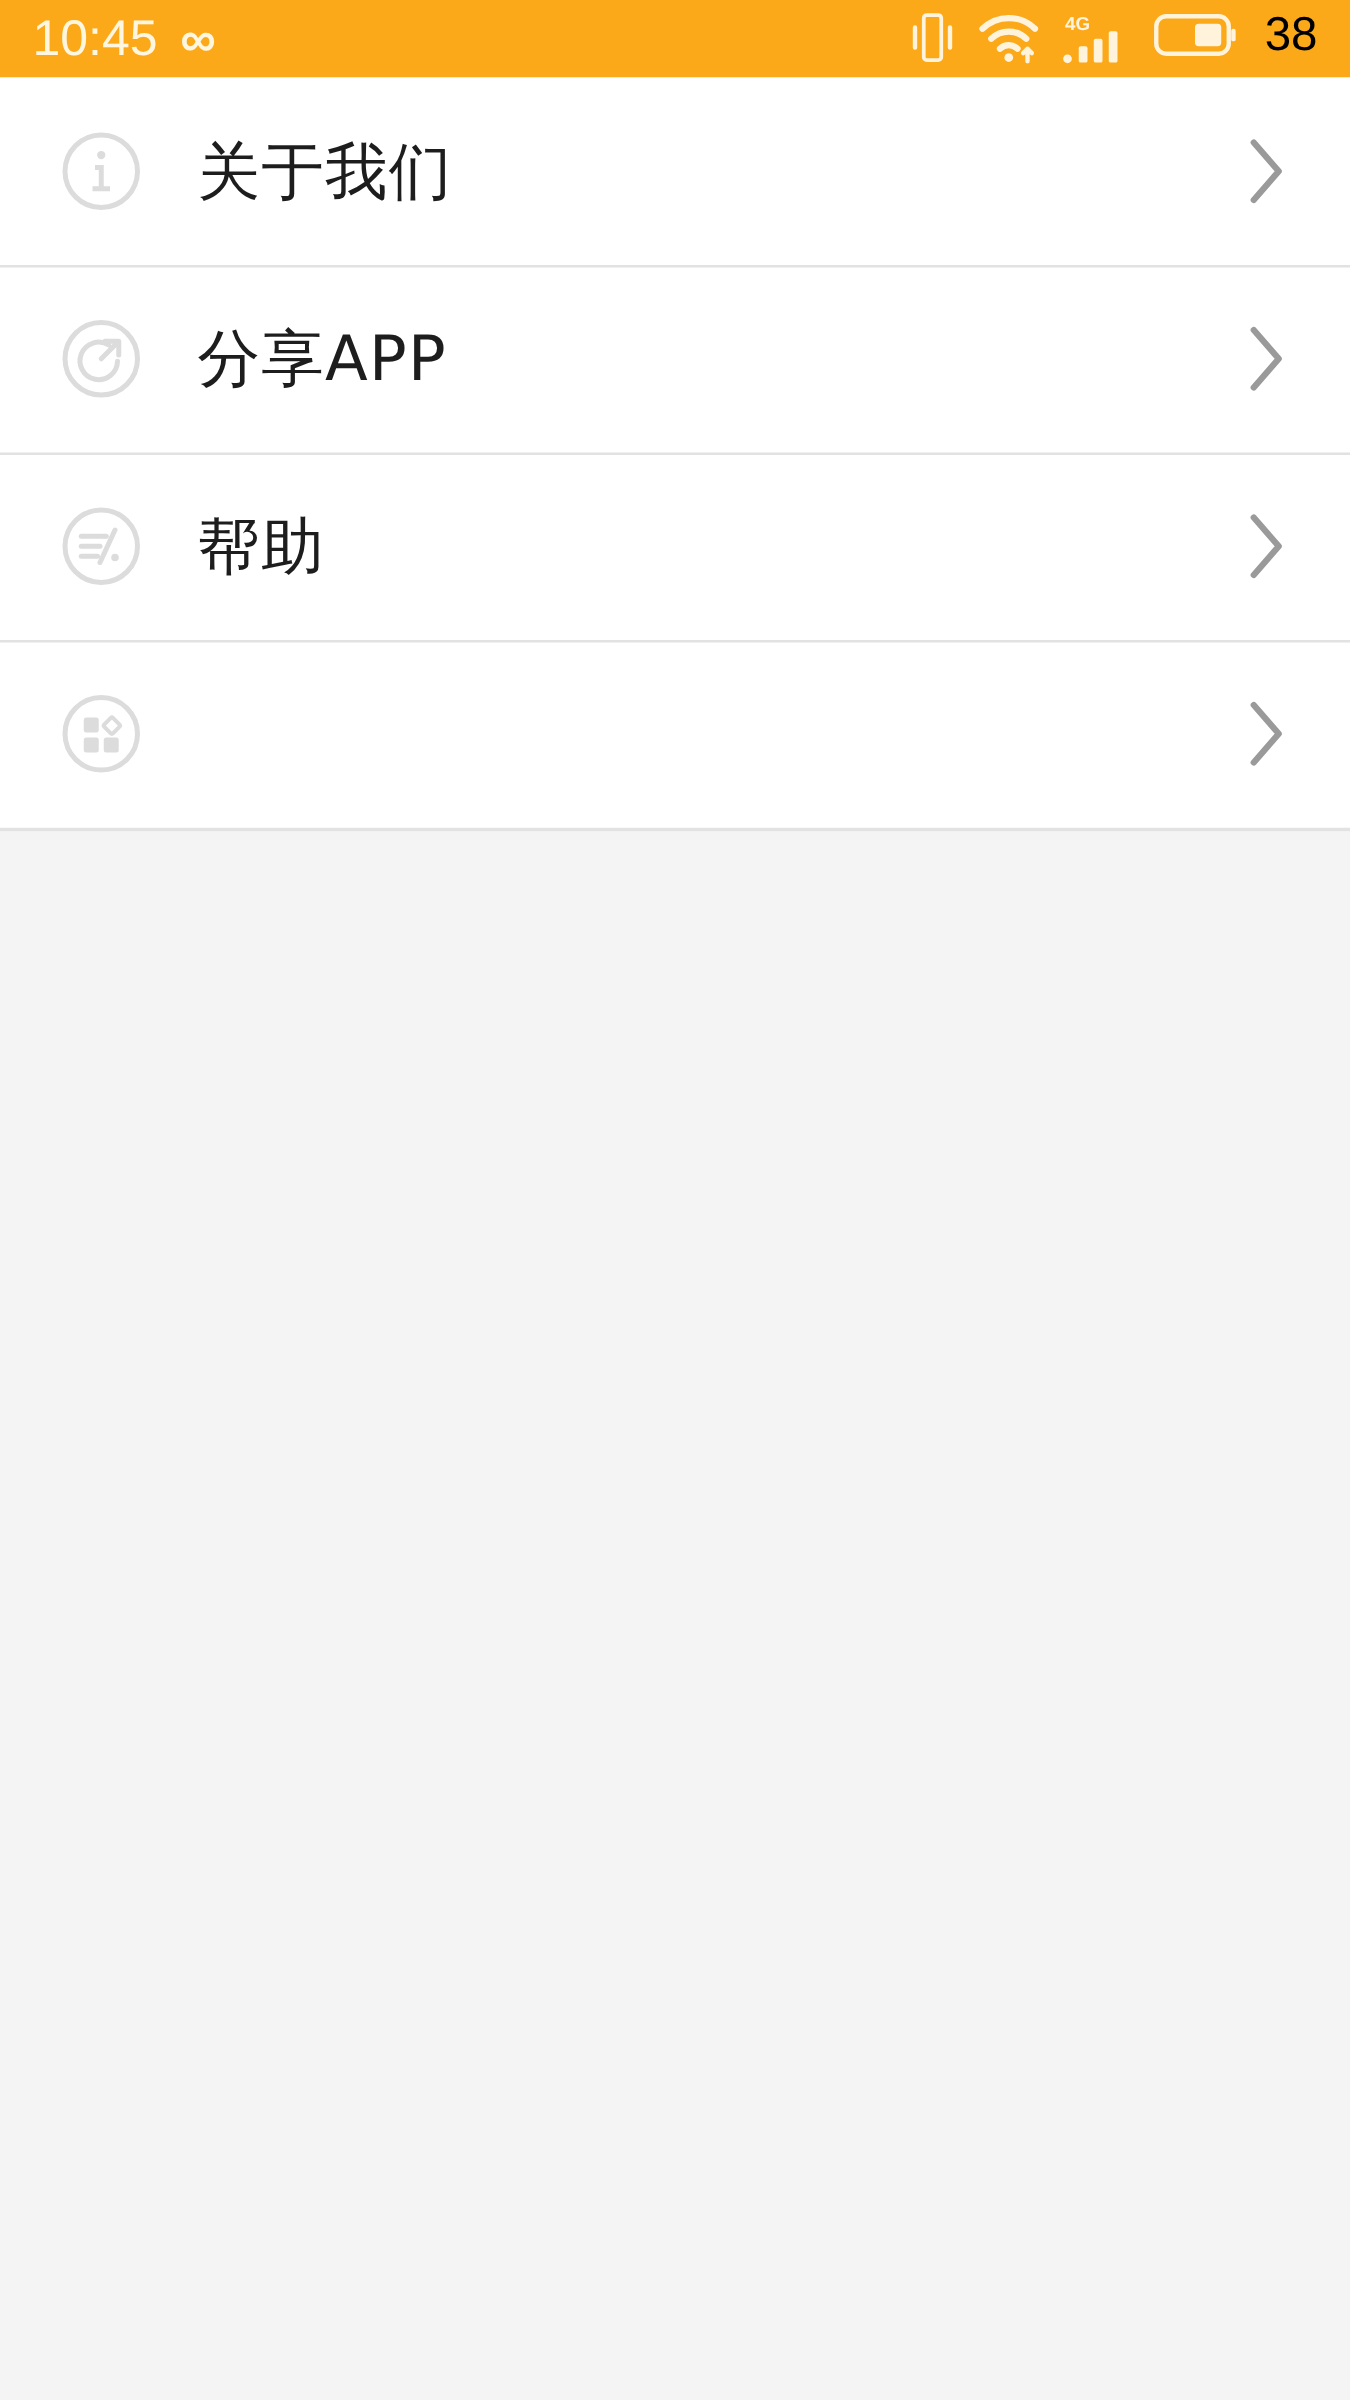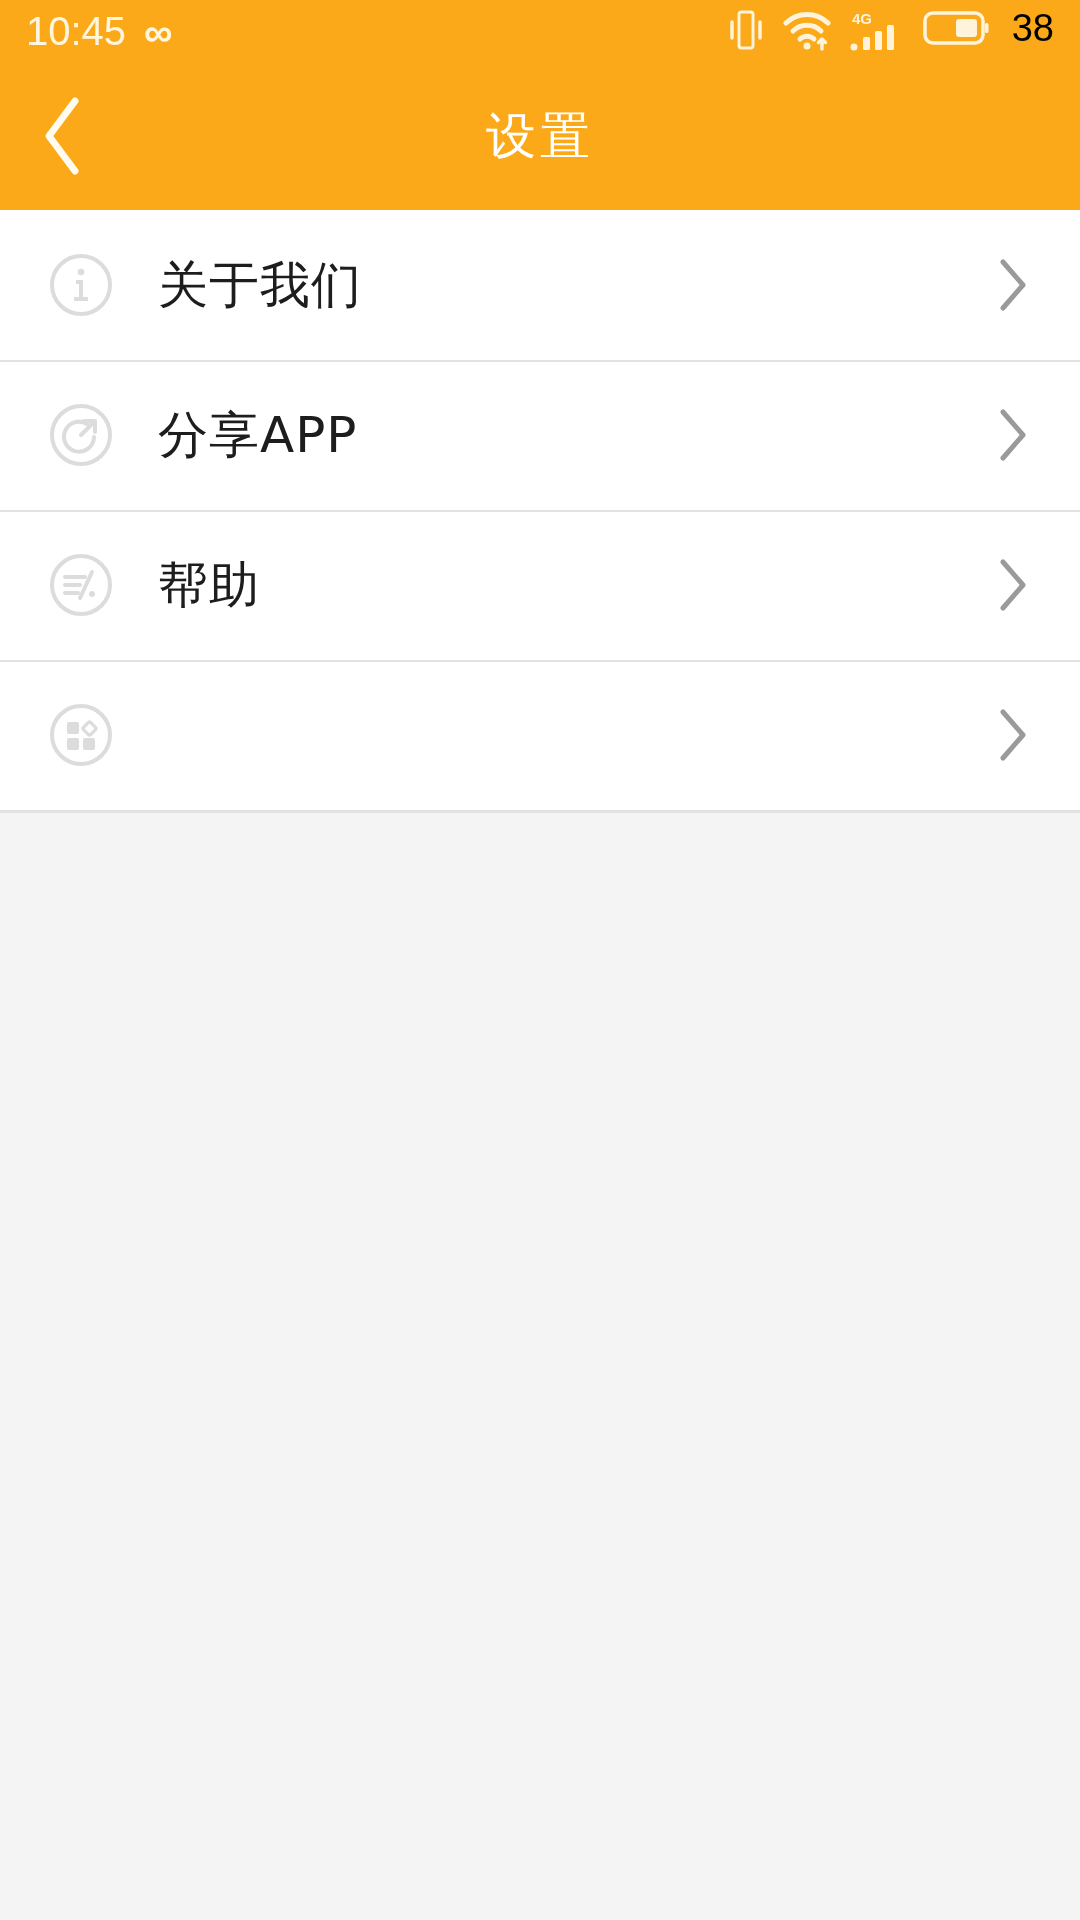--- a/index.html
+++ b/index.html
@@ -137,30 +137,20 @@
           <rect x="2" y="4" width="58" height="30" rx="8" fill="none" stroke="#FFF3DC" stroke-width="3.5"></rect>
           <rect x="33" y="10" width="21" height="18" rx="3" fill="#FFF3DC"></rect>
           <rect x="62" y="14" width="3.5" height="10" rx="1.5" fill="#FFF3DC"></rect>
         </svg>
       </span>
 
       <span class="sb-batt-num">38</span>
     </div>
   </div>
 
-  <div class="appbar">
-    <div class="back-btn">
-      <span>
-        <svg class="ico" width="52" height="86" viewBox="0 0 52 86">
-          <path d="M38 8 L12 43 L38 78" fill="none" stroke="#FFFBEF" stroke-width="7" stroke-linecap="round" stroke-linejoin="round"></path>
-        </svg>
-      </span>
-    </div>
-    <div class="appbar-title">设置</div>
-  </div>
 
   <div class="content-col">
     <div class="list">
 
       <div class="row">
         <span class="row-icon">
           <svg class="ico" width="66" height="66" viewBox="0 0 66 66">
             <circle cx="33" cy="33" r="29" fill="none" stroke="#DCDCDC" stroke-width="4"></circle>
             <circle cx="33" cy="20" r="3.3" fill="#DCDCDC"></circle>
             <path d="M28 28 L35 28 L35 45 L40 45 L40 49 L26 49 L26 45 L31 45 L31 32 L28 32 Z" fill="#DCDCDC"></path>

